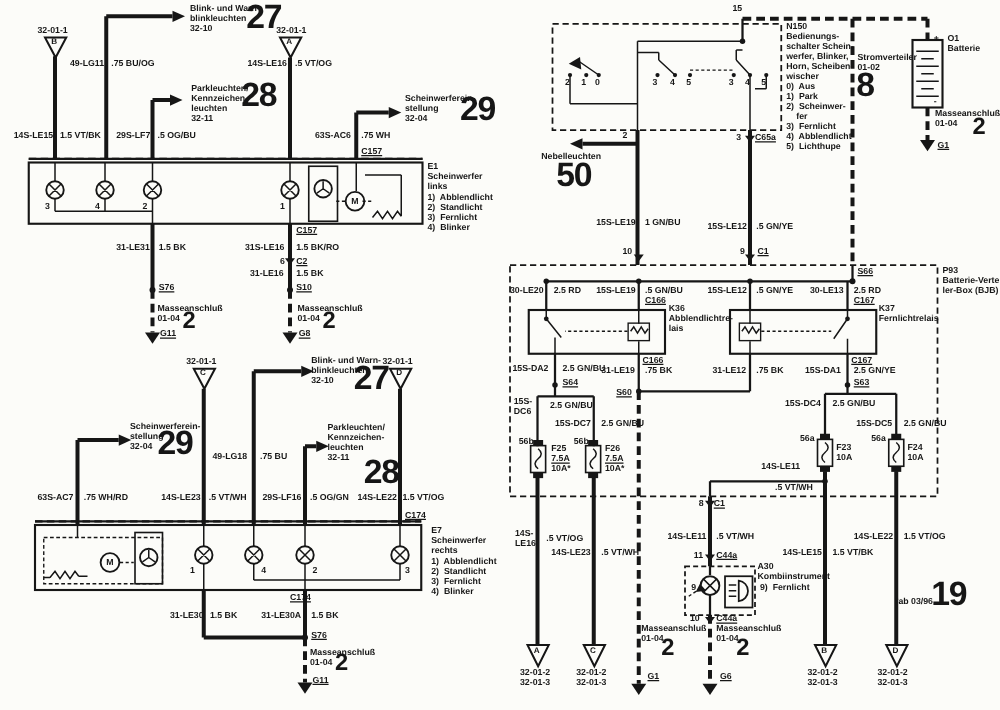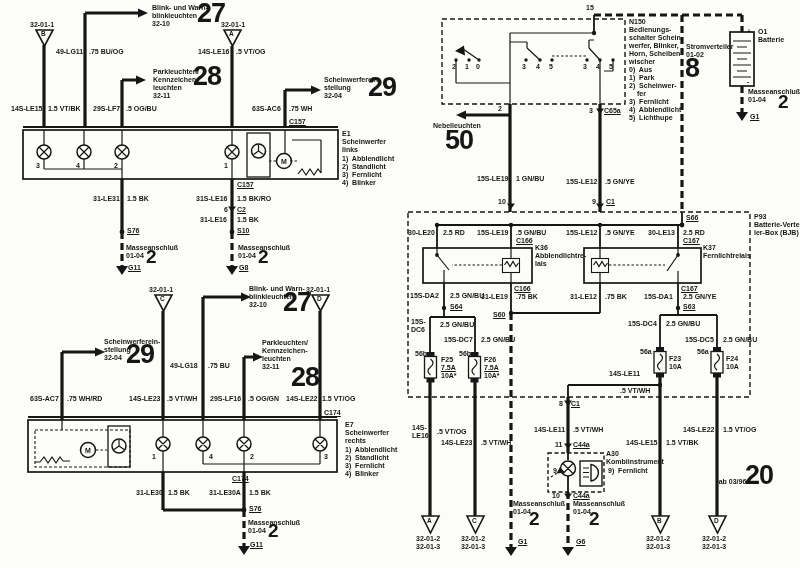--- a/index.html
+++ b/index.html
@@ -438,16 +438,16 @@
       <span class="lbl tl" style="left: 714px; top: 518px;">D</span>
       <span class="lbl" style="left: 416px; top: 535px;">32-01-2</span>
       <span class="lbl" style="left: 416px; top: 543px;">32-01-3</span>
       <span class="lbl" style="left: 461px; top: 535px;">32-01-2</span>
       <span class="lbl" style="left: 461px; top: 543px;">32-01-3</span>
       <span class="lbl" style="left: 646px; top: 535px;">32-01-2</span>
       <span class="lbl" style="left: 646px; top: 543px;">32-01-3</span>
       <span class="lbl" style="left: 702px; top: 535px;">32-01-2</span>
       <span class="lbl" style="left: 702px; top: 543px;">32-01-3</span>
       <span class="lbl" style="left: 716px; top: 478px;">*ab 03/96</span>
-      <span class="lbl big" style="left: 745px; top: 462px;">20</span>
+      <span class="lbl big" style="left: 745px; top: 462px;">19</span>
     </div>
 
 </div>
 
 </body></html>

